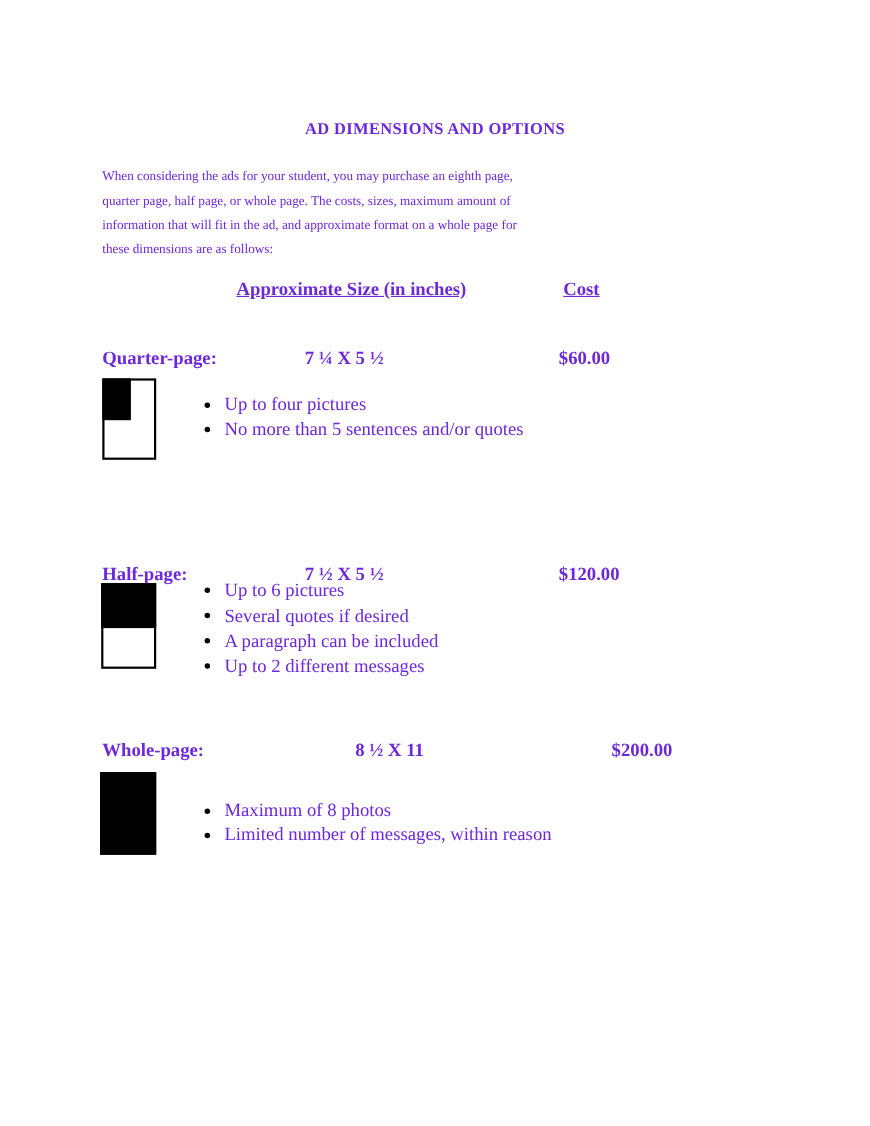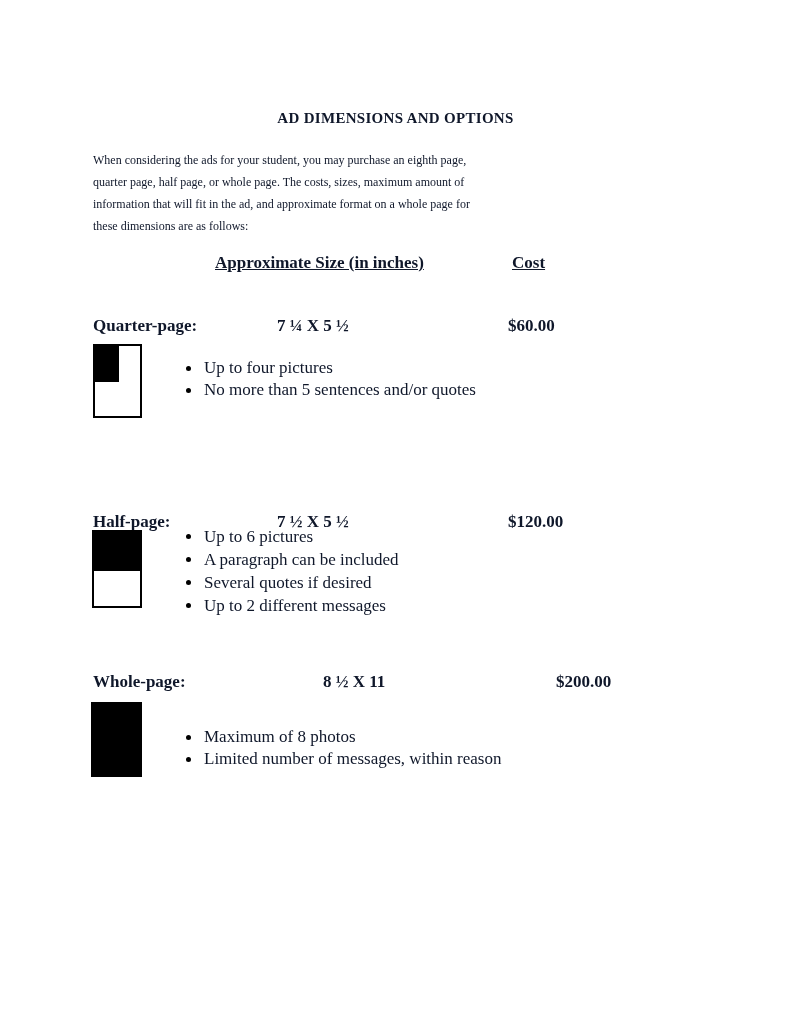--- a/index.html
+++ b/index.html
@@ -1,21 +1,21 @@
 <!DOCTYPE html>
 <html><head>
 <meta charset="utf-8">
 <style>
   html, body { margin: 0; padding: 0; background: #ffffff; }
   .page {
     position: relative;
     width: 791px;
     height: 1024px;
     background: #ffffff;
-    color: #0f172a;
+    color: #6d28d9;
     font-family: "Liberation Serif", "DejaVu Serif", serif;
     overflow: hidden;
     border-radius: 32px;
   }
   .title {
     position: absolute;
     top: 110px;
     left: 0;
     width: 100%;
     text-align: center;
@@ -113,22 +113,22 @@
   <div class="row row-h">
     <span class="lbl">Half-page:</span>
     <span class="sz-a">7 ½ X 5 ½</span>
     <span class="ct-a">$120.00</span>
   </div>
   <div class="diagram diag-h">
     <div class="fill"></div>
   </div>
   <ul class="bullets ul-h">
     <li><span class="dot"></span><span>Up to 6 pictures</span></li>
+    <li><span class="dot"></span><span>Several quotes if desired</span></li>
     <li><span class="dot"></span><span>A paragraph can be included</span></li>
-    <li><span class="dot"></span><span>Several quotes if desired</span></li>
     <li><span class="dot"></span><span>Up to 2 different messages</span></li>
   </ul>
 
   <div class="row row-w">
     <span class="lbl">Whole-page:</span>
     <span class="sz-w">8 ½ X 11</span>
     <span class="ct-w">$200.00</span>
   </div>
   <div class="diagram diag-w whole-fill"></div>
   <ul class="bullets ul-w">

